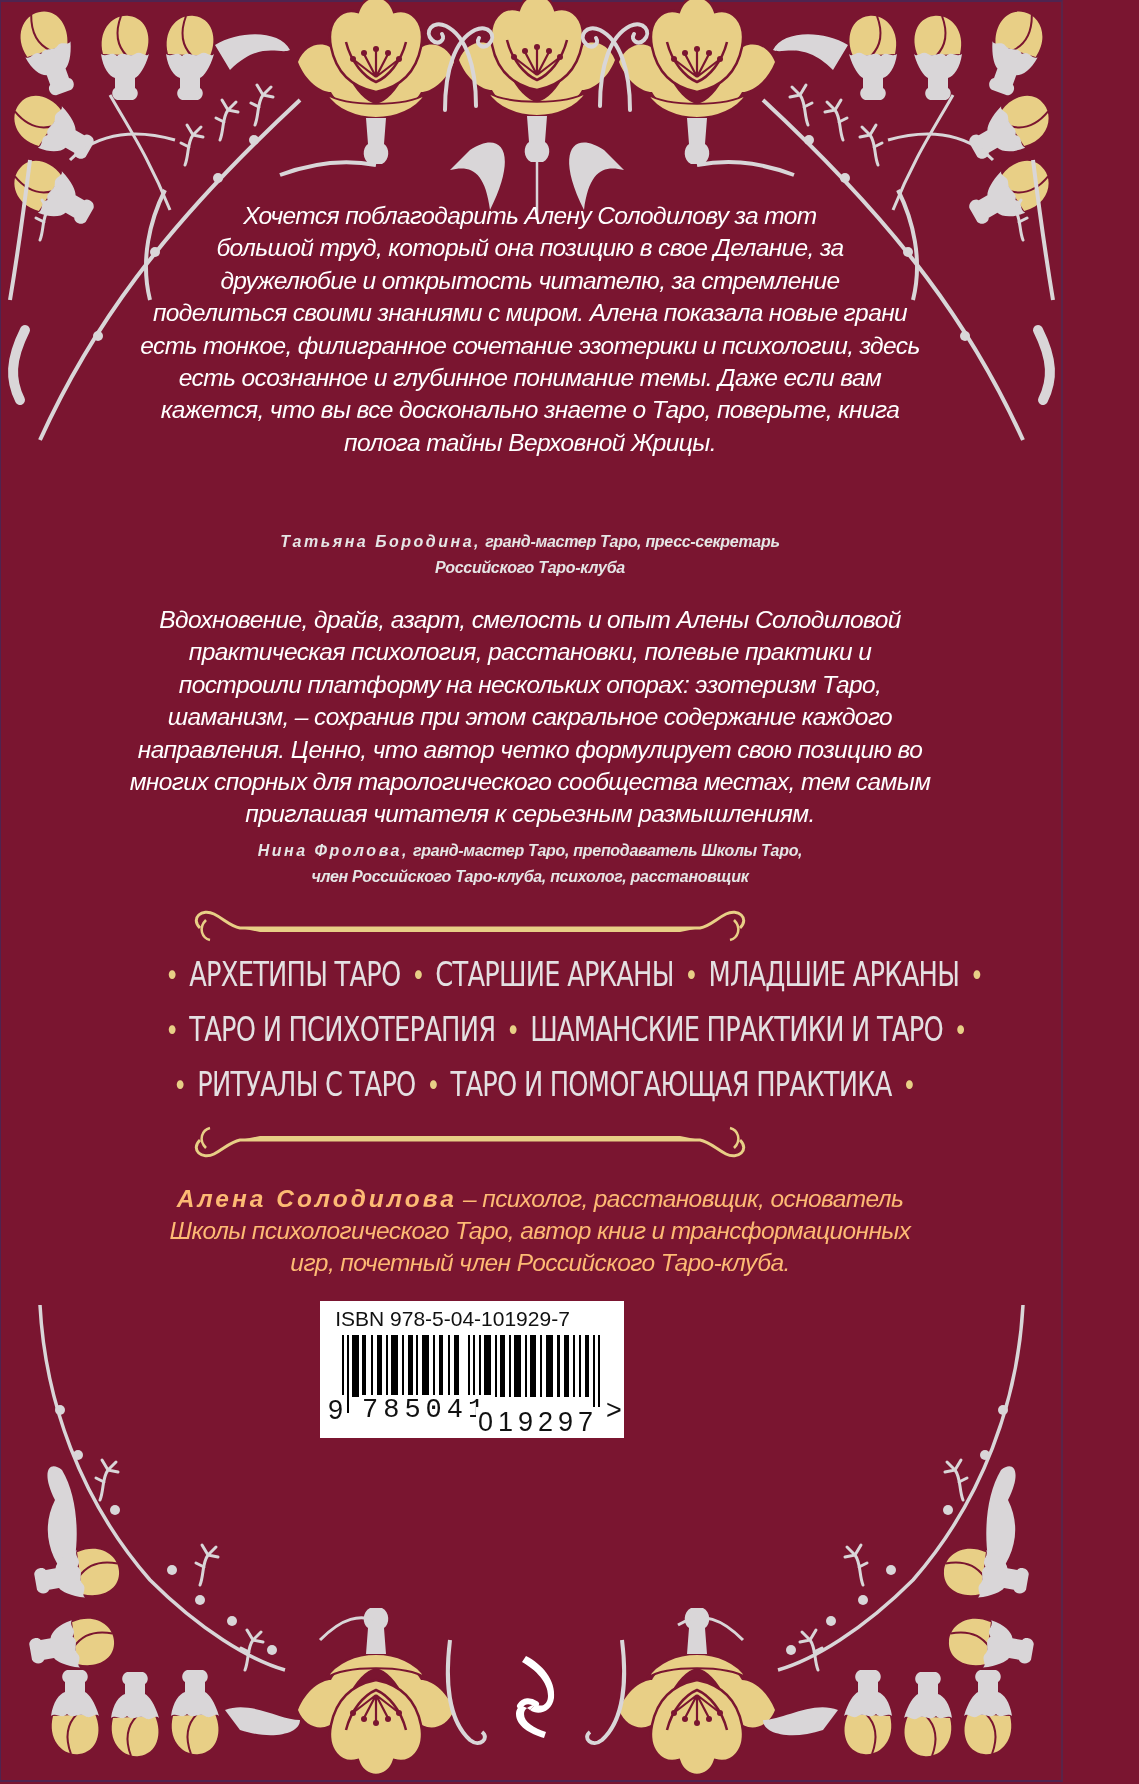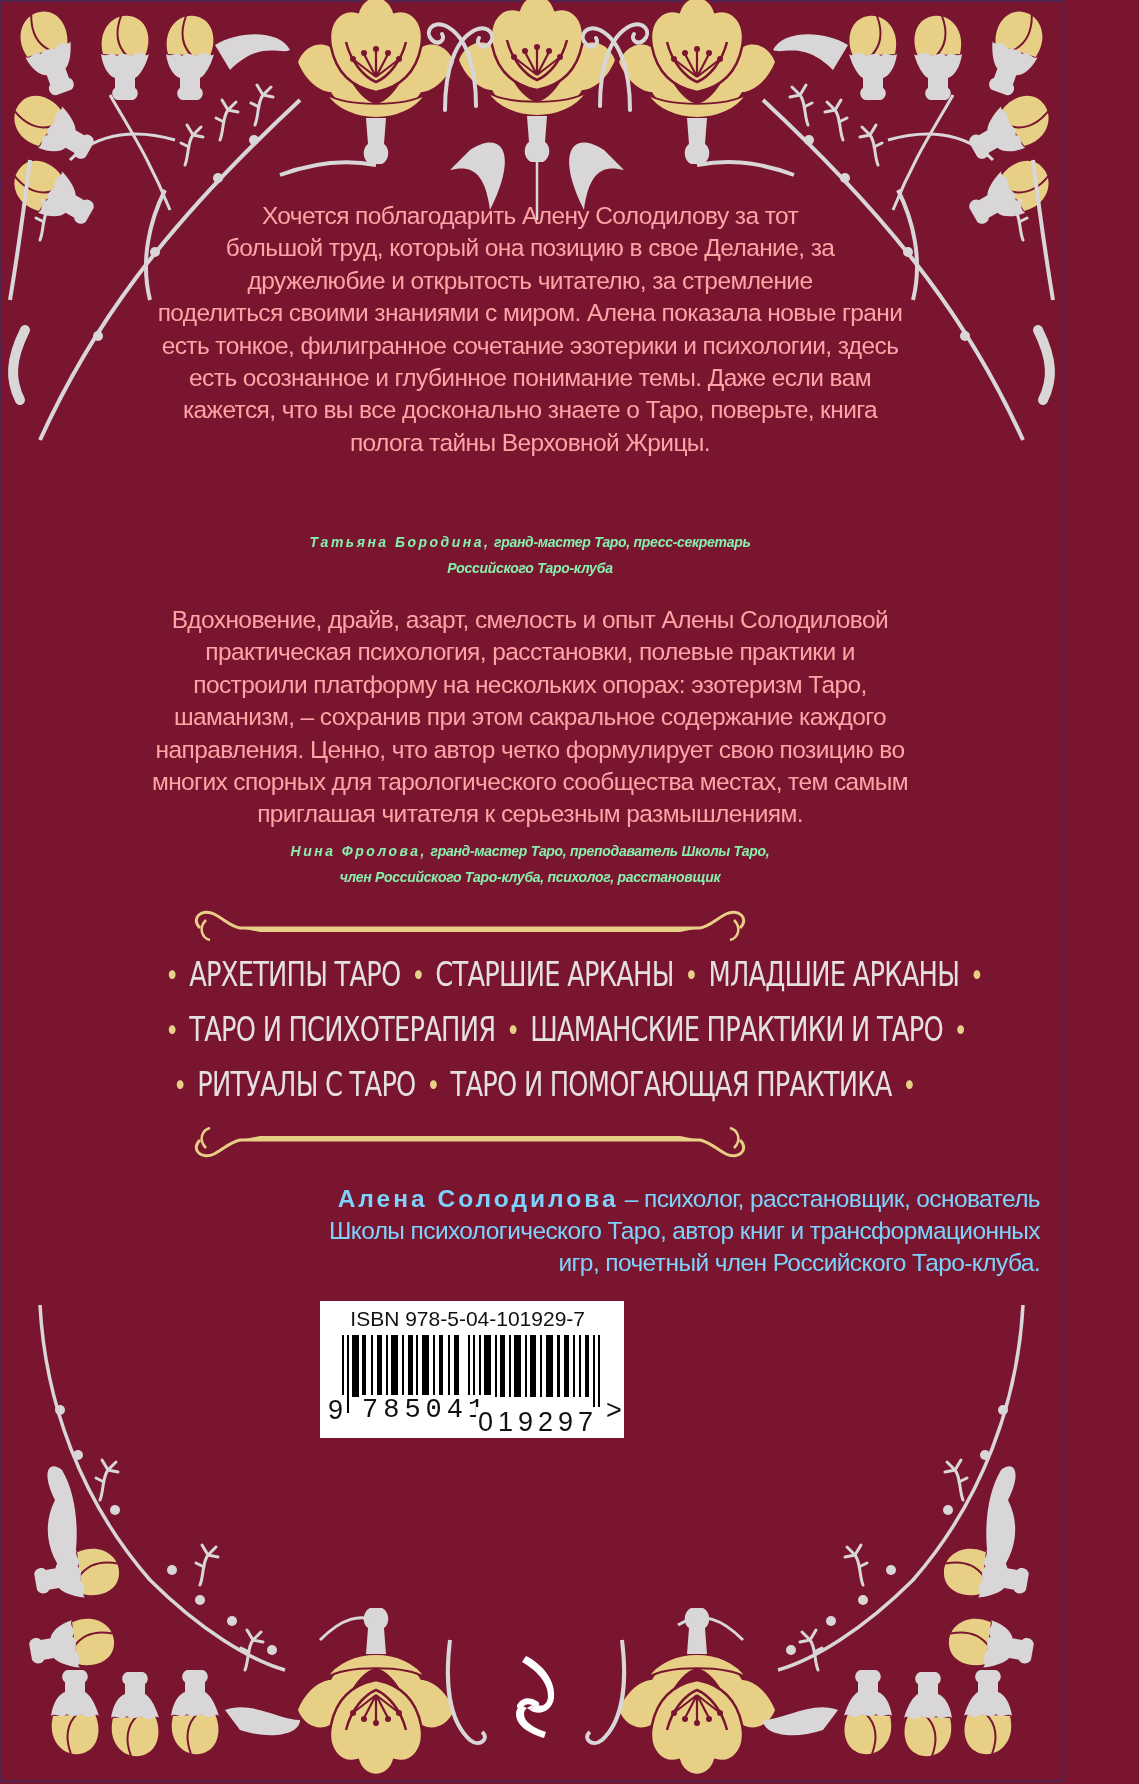--- a/index.html
+++ b/index.html
@@ -19,60 +19,60 @@
     box-sizing: border-box;
   }
   .bleed {
     position: absolute; left: 1064px; top: 0; width: 75px; height: 1784px;
     background: #7a1530;
   }
   svg.orn { position: absolute; left: 0; top: 0; width: 1063px; height: 1784px; pointer-events: none; }
 
   .quote {
     position: absolute; left: 60px; width: 940px;
-    text-align: center; color: #fca5a5;
+    text-align: center; color: #ffffff;
     font-family: "Liberation Sans", sans-serif;
-    font-size: 24.5px; line-height: 32.4px;
+    font-style: italic; font-size: 24.5px; line-height: 32.4px;
     letter-spacing: -0.6px;
   }
   .quote .ln { display: block; white-space: nowrap; }
   .attrib {
     position: absolute; left: 60px; width: 940px; text-align: center;
-    color: #86efac; font-style: italic; font-weight: bold;
-    font-size: 14px; line-height: 26px; letter-spacing: -0.3px;
+    color: #e5e5e5; font-style: italic; font-weight: bold;
+    font-size: 16px; line-height: 26px; letter-spacing: -0.3px;
   }
   .attrib .ln { display: block; white-space: nowrap; }
   .attrib .nm { letter-spacing: 2.5px; }
 
   .divider { position: absolute; left: 180px; width: 580px; height: 40px; }
 
   .topics {
     position: absolute; left: 40px; width: 1000px; top: 948px;
     text-align: center; color: #e4e0e2;
     font-family: "DejaVu Sans", sans-serif;
     font-size: 33px; line-height: 54px; letter-spacing: -1px;
     transform: scaleX(0.78); transform-origin: 520px 0;
   }
   .topics .row { display: block; white-space: nowrap; }
   .dot { color: #e8cf86; font-size: 30px; padding: 0 14px; }
 
   .bio {
     position: absolute; left: 40px; width: 1000px; top: 1183px;
-    text-align: right; color: #7dd3fc; 
+    text-align: center; color: #fdba74; font-style: italic;
     font-size: 24.5px; line-height: 32px; letter-spacing: -0.6px;
   }
   .bio .ln { display: block; white-space: nowrap; }
   .bio .author { font-weight: bold; letter-spacing: 3px; }
 
   .isbn-box {
     position: absolute; left: 320px; top: 1301px; width: 304px; height: 137px;
     background: #ffffff;
   }
   .isbn-title {
-    position: absolute; left: 0; width: 265px; top: 6px; text-align: right;
+    position: absolute; left: 0; width: 265px; top: 6px; text-align: center;
     font-size: 21px; color: #111; font-family: "Liberation Sans", sans-serif;
   }
   .barcode { position: absolute; left: 22px; top: 34px; width: 265px; height: 78px; }
   .isbn-digits {
     position: absolute; left: 6px; top: 94px; width: 296px;
     font-size: 27px; color: #111; font-family: "Liberation Sans", sans-serif;
     background: transparent;
   }
   .isbn-digits span { position: absolute; background: #fff; padding: 0 2px; }
 

